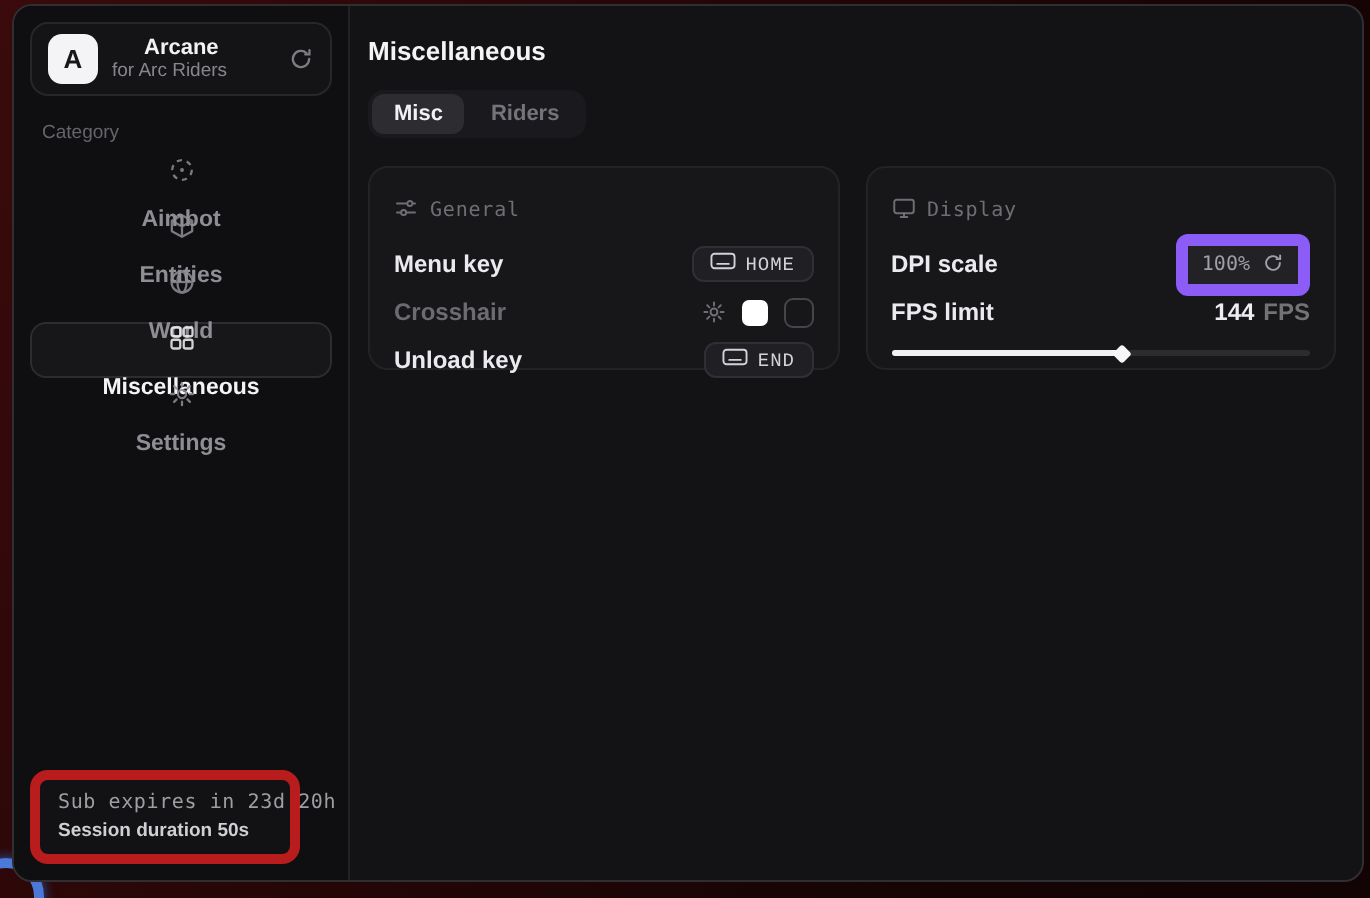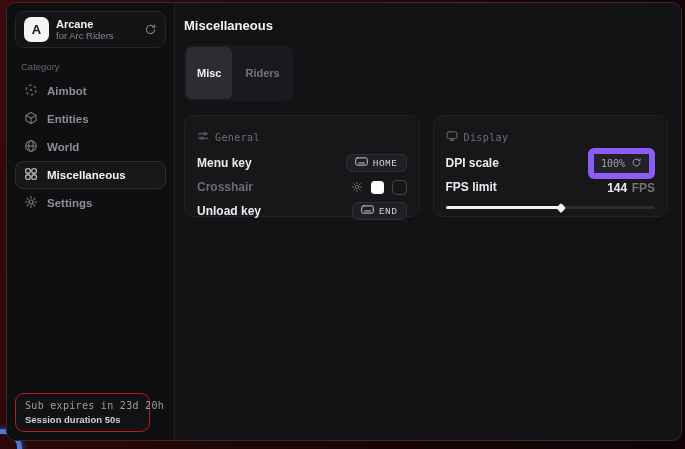--- a/index.html
+++ b/index.html
@@ -17,45 +17,45 @@
         background:#131316; border:1px solid #2e2e33; border-radius:10px;
         display:flex; overflow:hidden; }
 
   
   .sidebar { width:168px; flex:none; background:#0f0f11; border-right:1px solid #222226;
         position:relative; padding:8px; }
   .brand { height:37px; border:1px solid #26262b; background:#141417; border-radius:9px;
         display:flex; align-items:center; gap:7px; padding:0 8px; }
   .logo { width:25px; height:25px; border-radius:7px; background:#f4f4f6; color:#17171a;
         font-weight:700; font-size:13px; display:flex; align-items:center; justify-content:center; }
-  .brand-title { font-size:11px; font-weight:700; color:#f2f2f4; line-height:12px; }
+  .brand-title { font-size:11px; font-weight:700; color:#f2f2f4; line-height:12px;margin-left:16px; }
   .brand-sub { font-size:9.5px; color:#86868c; line-height:11px; }
   .brand .icon-btn { margin-left:auto; color:#7c7c83; display:flex; cursor:pointer; }
 
   .cat-label { margin:13px 6px 5px 6px; font-size:9.5px; color:#64646b; }
 
   .nav-item { height:28px; display:flex; align-items:center; gap:9px; padding:0 8px;
         border-radius:8px; color:#8e8e95; font-size:11.5px; font-weight:600;
-        border:1px solid transparent; cursor:pointer; }
+        border:1px solid transparent; cursor:pointer;flex-direction:column; }
   .nav-item svg { flex:none; opacity:.85; }
   .nav-item.active { background:#17171a; border-color:#2c2c31; color:#f4f4f6; }
 
-  .sub-card { position:absolute; left:8px; right:24px; bottom:8px; border:1px solid #b91c1c;
+  .sub-card { position:absolute; left:8px; right:24px; bottom:8px; border:5px solid #b91c1c;
         background:#121215; border-radius:9px; padding:6px 9px; }
   .sub-line1 { font-family:"DejaVu Sans Mono","Liberation Mono",monospace; font-size:10px;
         letter-spacing:.3px; color:#9d9da3; white-space:nowrap; }
   .sub-line2 { margin-top:3px; font-size:9.5px; font-weight:700; color:#cfcfd4; }
 
   
   .main { flex:1; padding:13px 13px 0 8px; position:relative; }
   .page-title { font-size:13px; font-weight:700; color:#f4f4f6; margin:2px 0 12px 1px; }
 
   .tabs { display:inline-flex; background:#1a1a1e; border-radius:8px; padding:2px; gap:2px; margin-left:1px; }
   .tab { border:none; background:transparent; color:#74747b; font-size:11px; font-weight:600;
-        padding:20px 11px; border-radius:6px; font-family:inherit; cursor:pointer; }
+        padding:4px 11px; border-radius:6px; font-family:inherit; cursor:pointer; }
   .tab.active { background:#2c2c31; color:#f2f2f4; }
 
   .cards { display:flex; gap:13px; margin-top:14px; margin-left:1px; }
   .card { flex:1; height:102px; background:#17171a; border:1px solid #232327; border-radius:10px;
         padding:14px 12px; }
   .card-head { display:flex; align-items:center; gap:6px; color:#6e6e75;
         font-family:"DejaVu Sans Mono","Liberation Mono",monospace; font-size:10px;
         letter-spacing:.4px; margin-bottom:7px; }
   .row { display:flex; justify-content:space-between; align-items:center; height:24px; }
   .row-label { font-size:12px; font-weight:600; color:#ebebef; }

